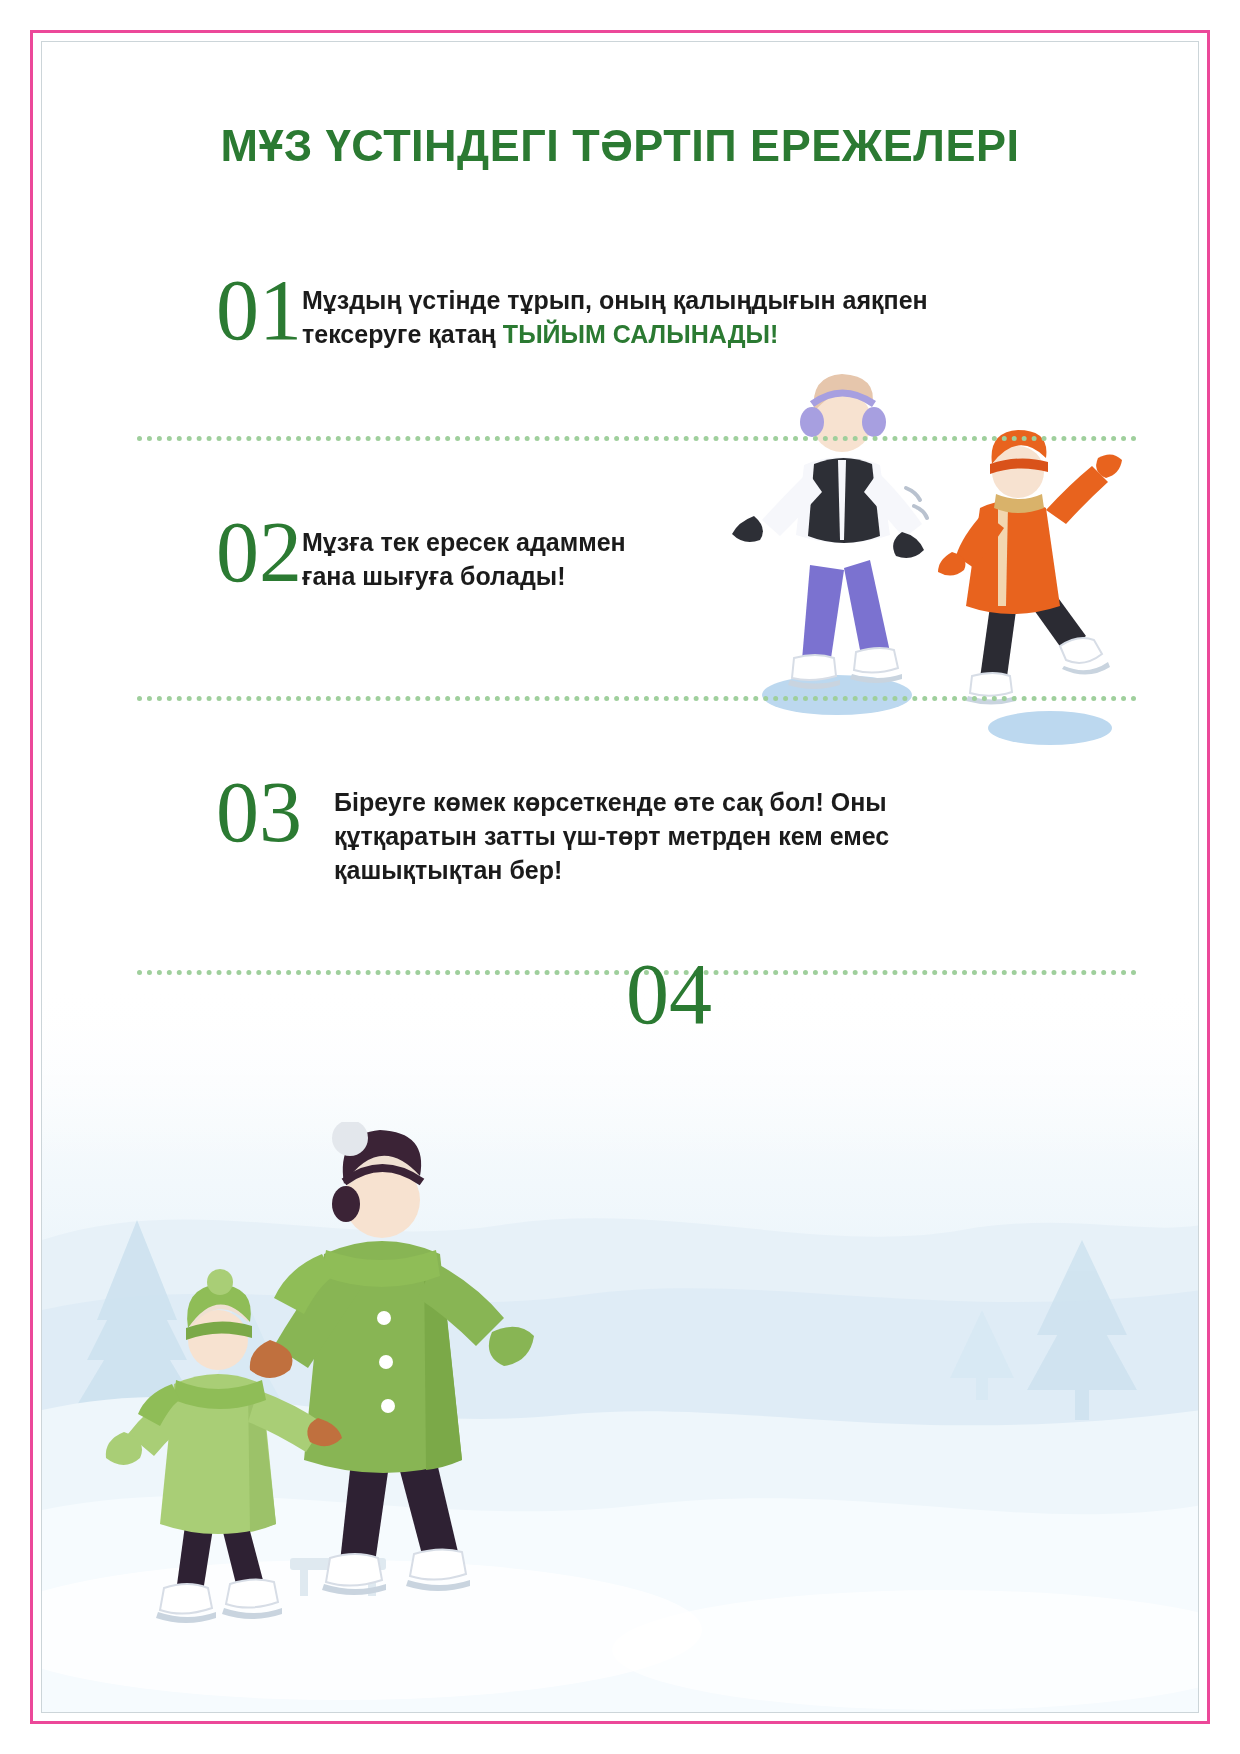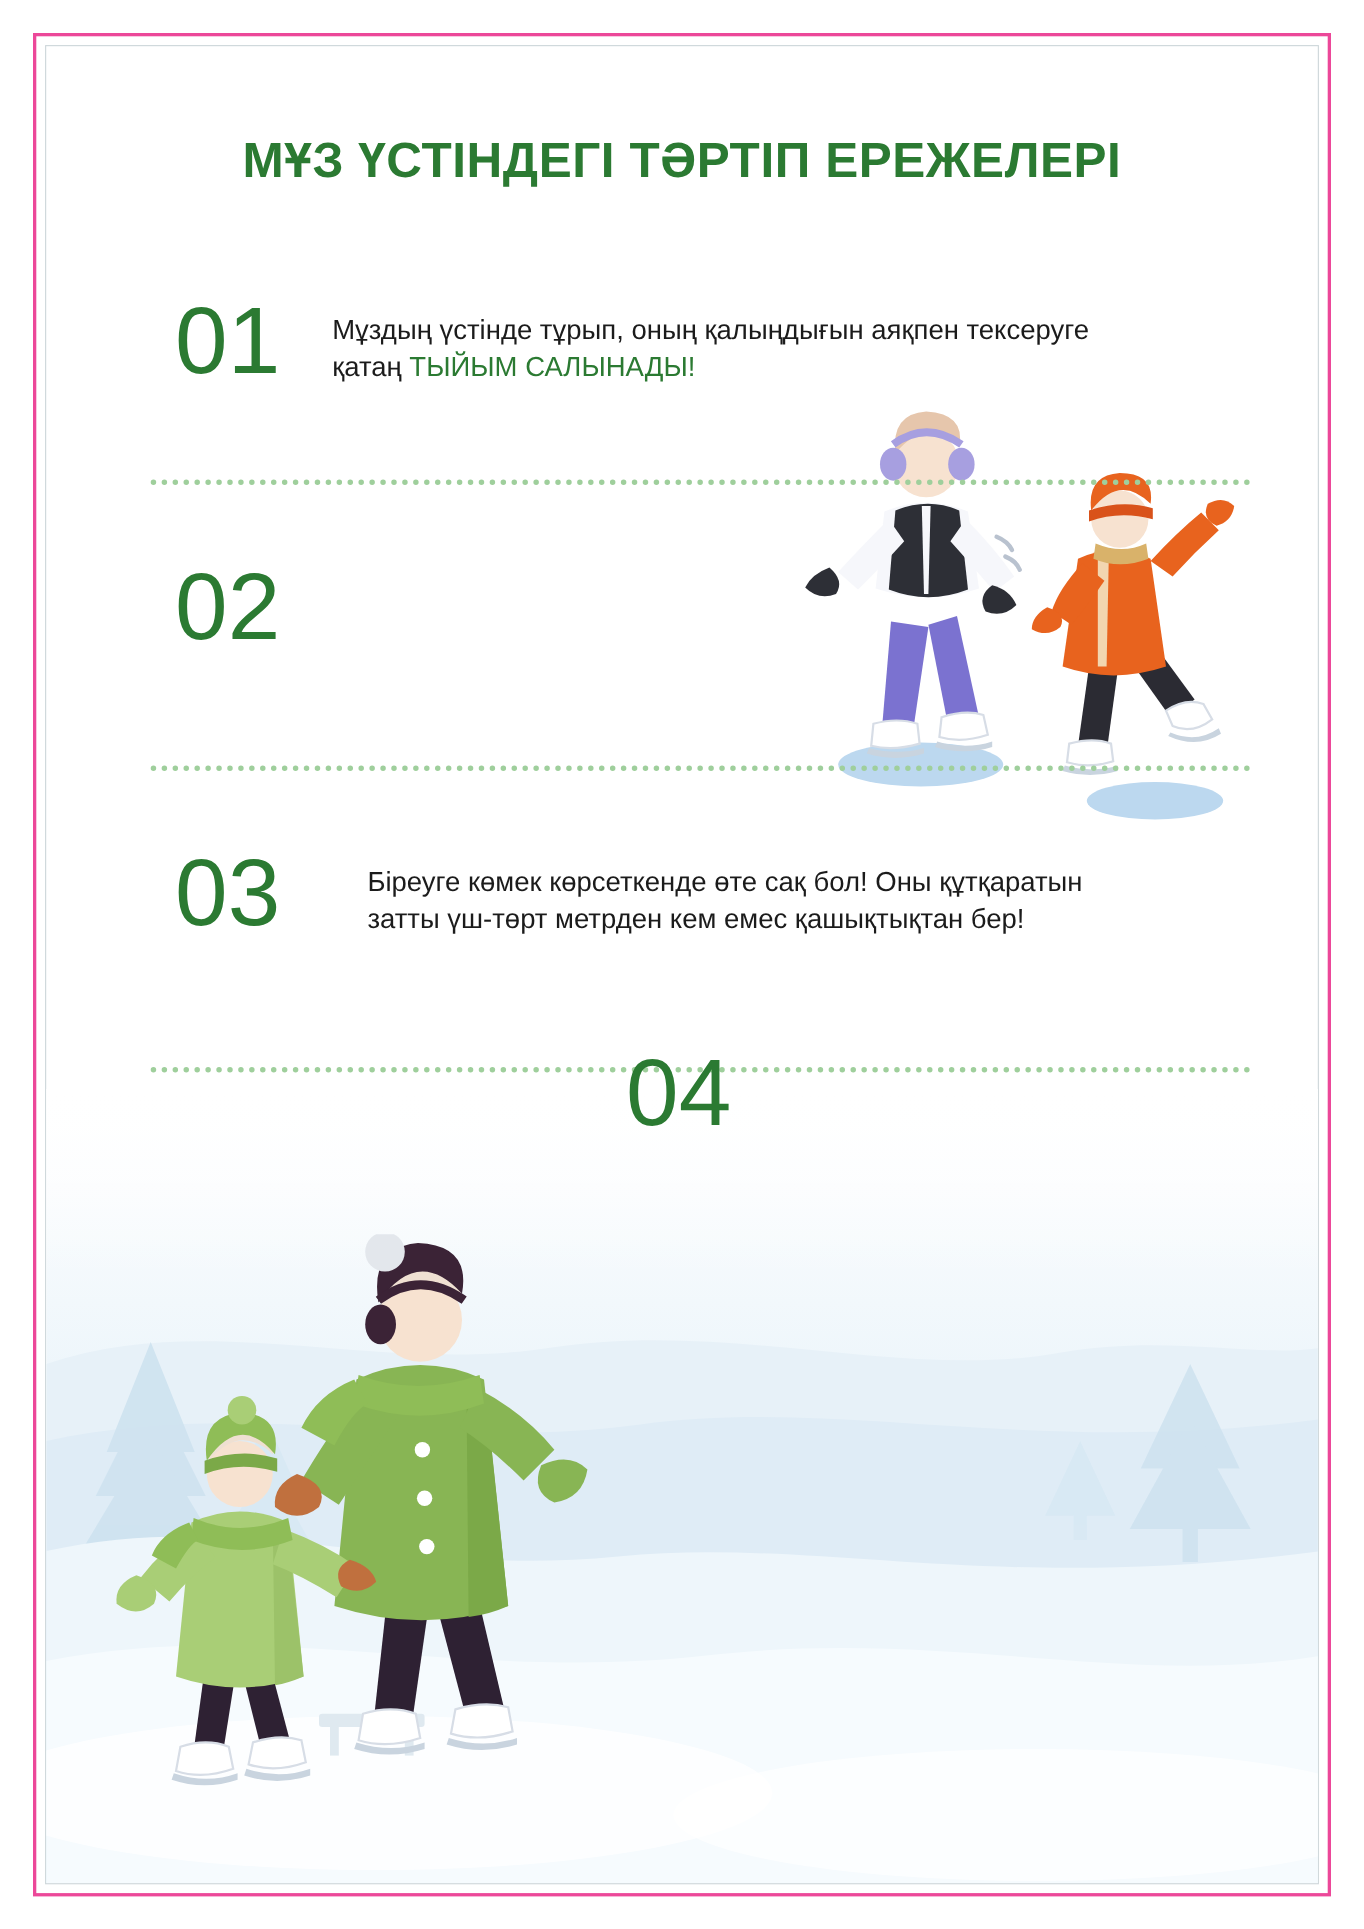--- a/index.html
+++ b/index.html
@@ -51,31 +51,31 @@
   }
 
   
   .rule {
     position: absolute;
     display: flex;
     align-items: flex-start;
   }
   .rule-num {
     color: #2b7a32;
-    font-family: Liberation Sans, sans-serif;
+    font-family: Liberation Serif, serif;
     font-size: 86px;
     line-height: 0.95;
     font-weight: normal;
     width: 190px;
-    text-align: center;
+    text-align: right;
     flex: 0 0 190px;
   }
   .rule-text {
     font-size: 25px;
-    font-weight: normal;
+    font-weight: bold;
     color: #1b1b1b;
     line-height: 1.35;
     padding-top: 14px;
   }
   .highlight { color: #2b7a32; }
 
   #rule1 { left: 70px;  top: 228px;  width: 920px; }
   #rule1 .rule-text { width: 690px; }
 
   #rule2 { left: 70px;  top: 470px;  width: 620px; }
@@ -307,20 +307,21 @@
 
     <div class="rule" id="rule1">
       <div class="rule-num">01</div>
       <div class="rule-text"><span>Мұздың үстінде тұрып, оның қалыңдығын аяқпен тексеруге қатаң </span><span class="highlight">ТЫЙЫМ САЛЫНАДЫ!</span></div>
     </div>
 
     <div class="sep" id="sep1"></div>
 
     <div class="rule" id="rule2">
       <div class="rule-num">02</div>
+      <div class="rule-text">Мұзға тек ересек адаммен ғана шығуға болады!</div>
     </div>
 
     <div class="sep" id="sep2"></div>
 
     <div class="rule" id="rule3">
       <div class="rule-num">03</div>
       <div class="rule-text">Біреуге көмек көрсеткенде өте сақ бол! Оны құтқаратын затты үш-төрт метрден кем емес қашықтықтан бер!</div>
     </div>
 
     <div class="sep" id="sep3"></div>

